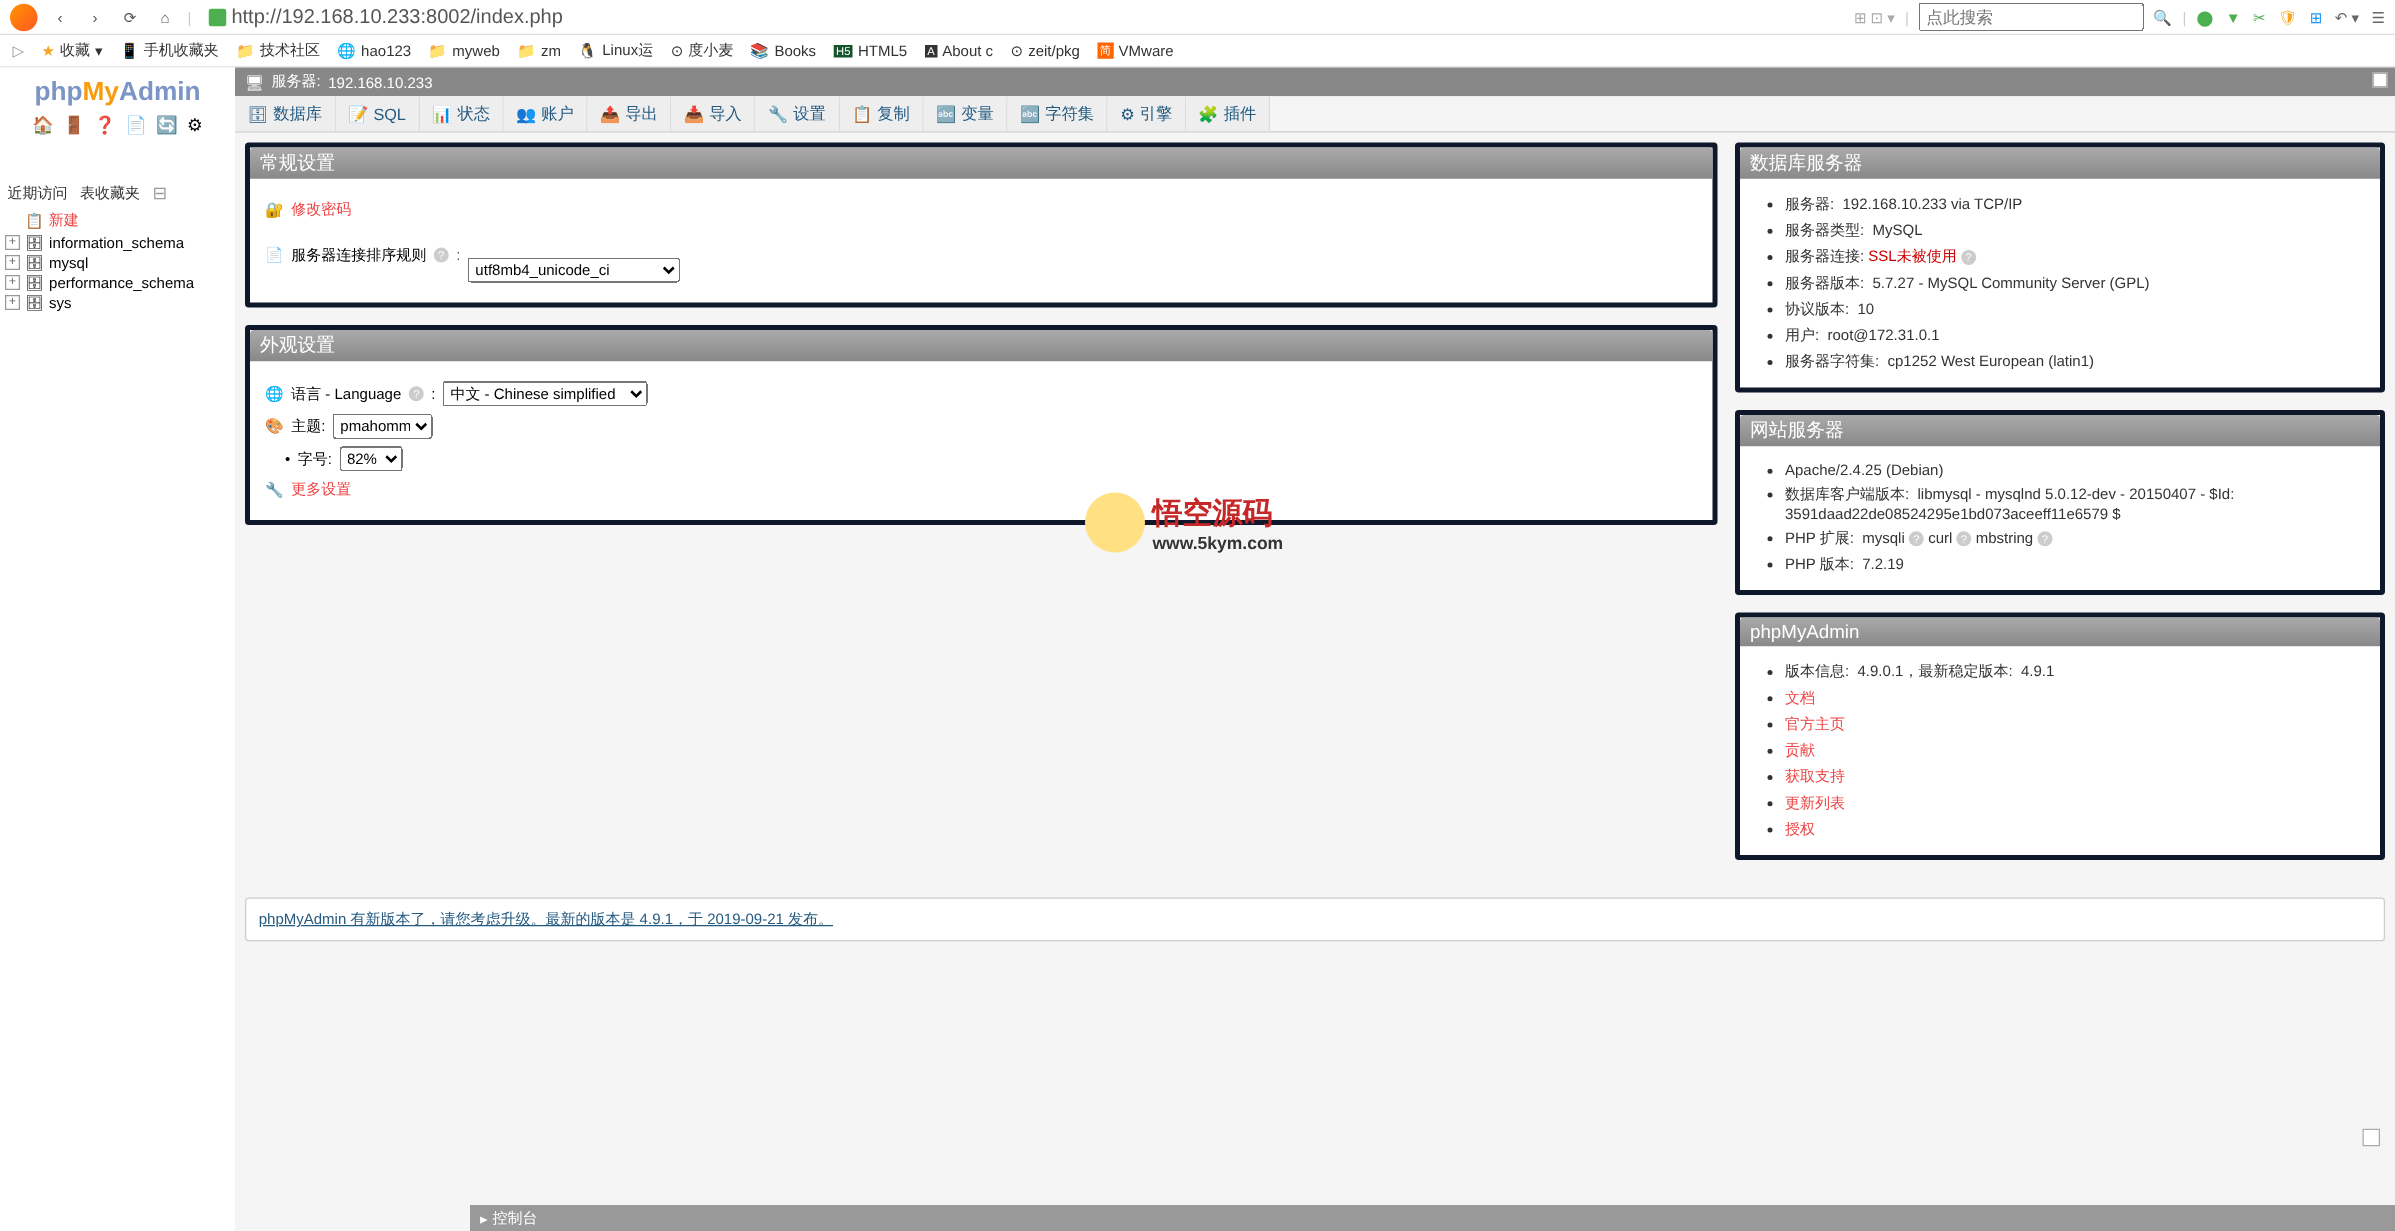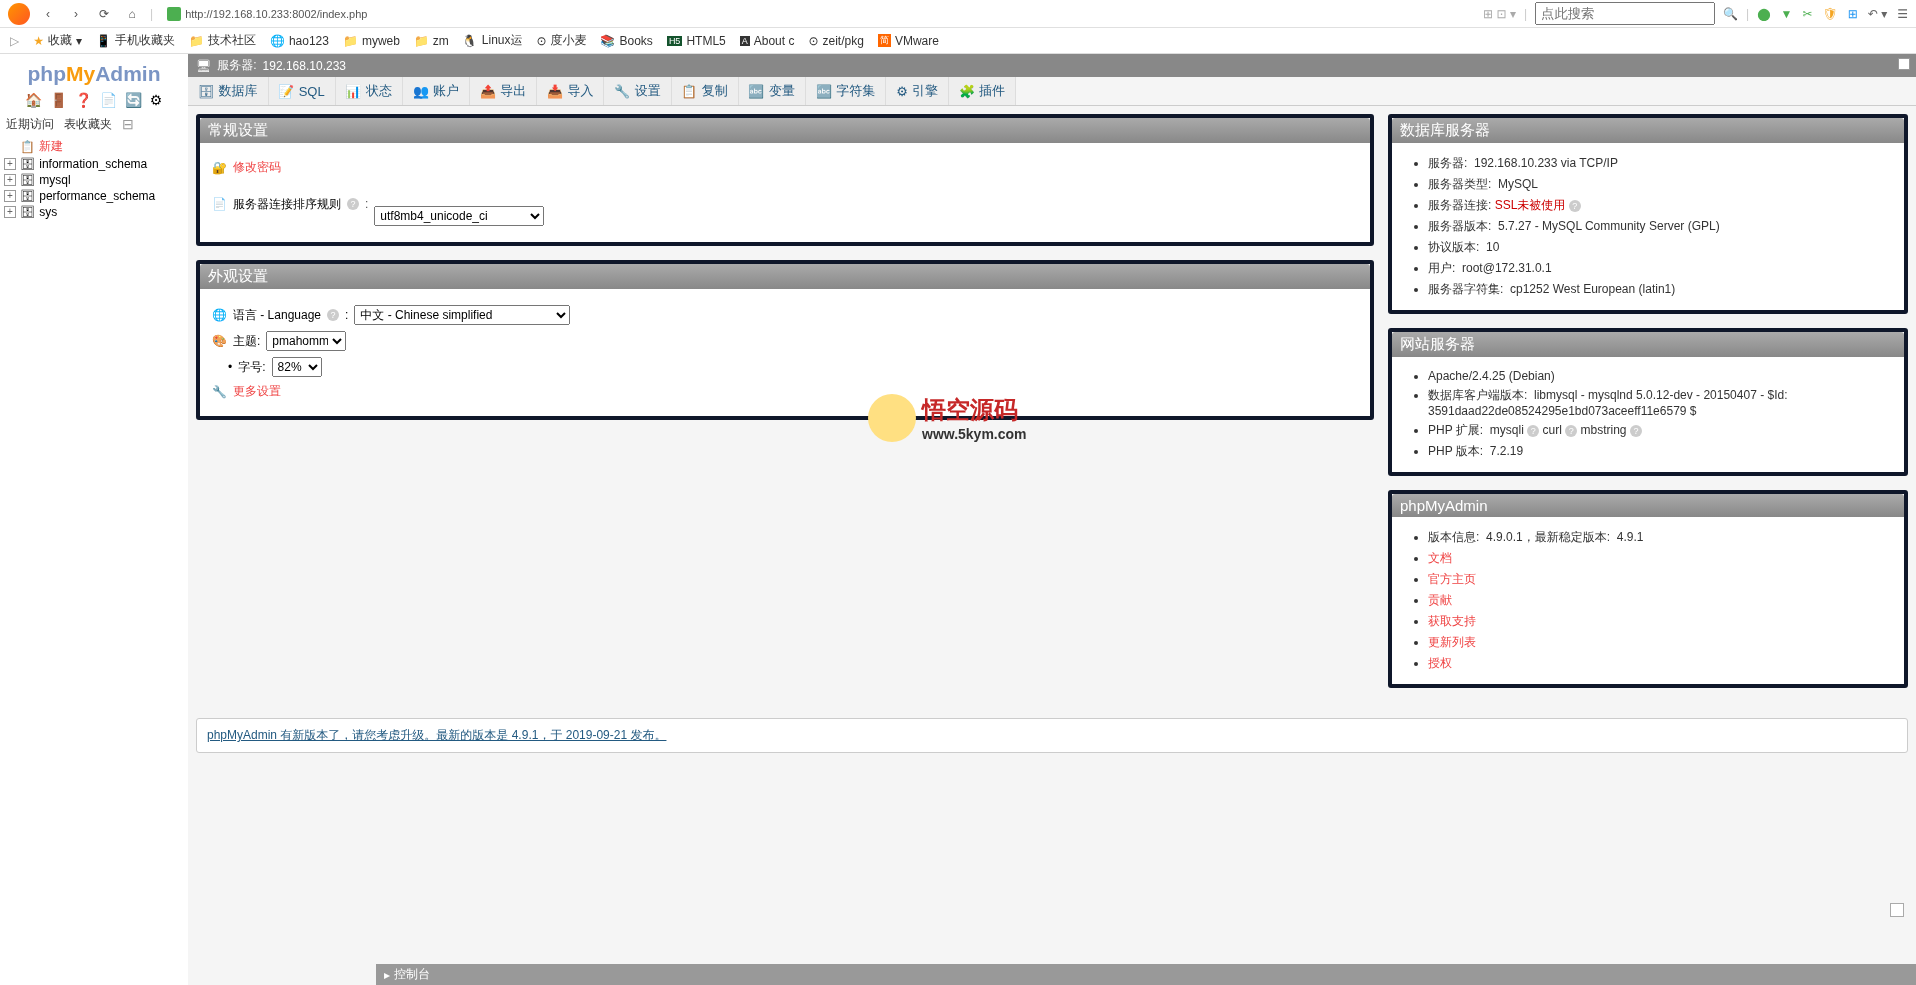--- a/index.html
+++ b/index.html
@@ -4,40 +4,40 @@
 <style>
 * { margin: 0; padding: 0; box-sizing: border-box; font-family: Arial, "Microsoft YaHei", sans-serif; }
 body { font-size: 12px; background: #fff; width: 1916px; height: 985px; position: relative; overflow: hidden; }
 
 
 .browser-bar { display: flex; align-items: center; height: 28px; padding: 0 8px; gap: 8px; border-bottom: 1px solid #e0e0e0; }
 .ff-logo { width: 22px; height: 22px; border-radius: 50%; background: linear-gradient(135deg, #ff9500, #ff5722); }
 .nav-btn { width: 20px; height: 20px; display: flex; align-items: center; justify-content: center; color: #555; cursor: pointer; }
 .url-bar { flex: 1; display: flex; align-items: center; padding: 0 6px; height: 22px; }
 .shield { width: 14px; height: 14px; background: #4caf50; border-radius: 2px; margin-right: 4px; }
-.url-text { color: #555; font-size: 11px; }
+.url-text { color: #555; font-size: 16px; }
 .search-box { width: 180px; padding: 2px 4px; color: #999; }
 .toolbar-icons { display: flex; gap: 10px; align-items: center; }
 
 
 .bookmarks-bar { display: flex; align-items: center; height: 26px; padding: 0 10px; gap: 14px; border-bottom: 1px solid #ddd; font-size: 12px; }
 .bm-item { display: flex; align-items: center; gap: 4px; color: #333; cursor: pointer; }
 
 
 .main-container { display: flex; height: calc(100% - 54px); }
 .sidebar { width: 188px; background: #fff; padding: 4px; }
 .logo-area { text-align: center; padding: 4px 0; }
 .pma-logo { font-size: 21px; font-weight: bold; }
 .pma-php { color: #7b95c4; }
 .pma-my { color: #f89c0e; }
 .pma-admin { color: #7b95c4; }
 .sidebar-icons { text-align: center; padding: 2px 0 6px; }
 .sidebar-icons span { margin: 0 2px; font-size: 14px; }
 .db-tree { font-size: 12px; }
-.tab-hdr { display: flex; gap: 10px; padding: 2px 2px 4px; color: #333; font-size: 12px; }
+.tab-hdr { display: flex; gap: 10px; padding: 2px 2px 4px; color: #333; font-size: 12px; margin-top: 30px; }
 .tree-item { display: flex; align-items: center; gap: 4px; padding: 1px 0; cursor: pointer; }
 .tree-item .plus { width: 12px; height: 12px; border: 1px solid #999; display: inline-flex; align-items: center; justify-content: center; font-size: 10px; line-height: 1; color: #666; }
 .link-icon { float: right; font-size: 14px; color: #999; margin-right: 6px; }
 
 .content { flex: 1; background: #f5f5f5; display: flex; flex-direction: column; position: relative; }
 .server-bar { background: #888; color: #fff; padding: 3px 8px; font-size: 12px; display: flex; align-items: center; gap: 6px; }
 .tabs-bar { display: flex; background: #f5f5f5; border-bottom: 1px solid #ccc; }
 .tab { display: flex; align-items: center; gap: 4px; padding: 5px 10px; cursor: pointer; color: #235a81; font-size: 13px; border-right: 1px solid #ddd; background: #eee; }
 
 .content-body { display: flex; gap: 14px; padding: 8px; }
@@ -278,21 +278,21 @@
         </div>
 
         <div class="panel">
           <div class="panel-hdr">外观设置</div>
           <div class="panel-body">
             <div class="field-row">
               <span>🌐</span>
               <span><span style="font-style:normal;">语言 - Language</span></span>
               <span class="help-icon">?</span>
               <span>:</span>
-              <select style="width:216px;"><option>中文 - Chinese simplified</option></select>
+              <select style="width:164px;"><option>中文 - Chinese simplified</option></select>
             </div>
             <div class="field-row">
               <span>🎨</span>
               <span>主题:</span>
               <select style="width:80px;"><option>pmahomme</option></select>
             </div>
             <div class="field-row" style="padding-left:16px;">
               <span>•</span>
               <span>字号:</span>
               <select style="width:50px;"><option>82%</option></select>

